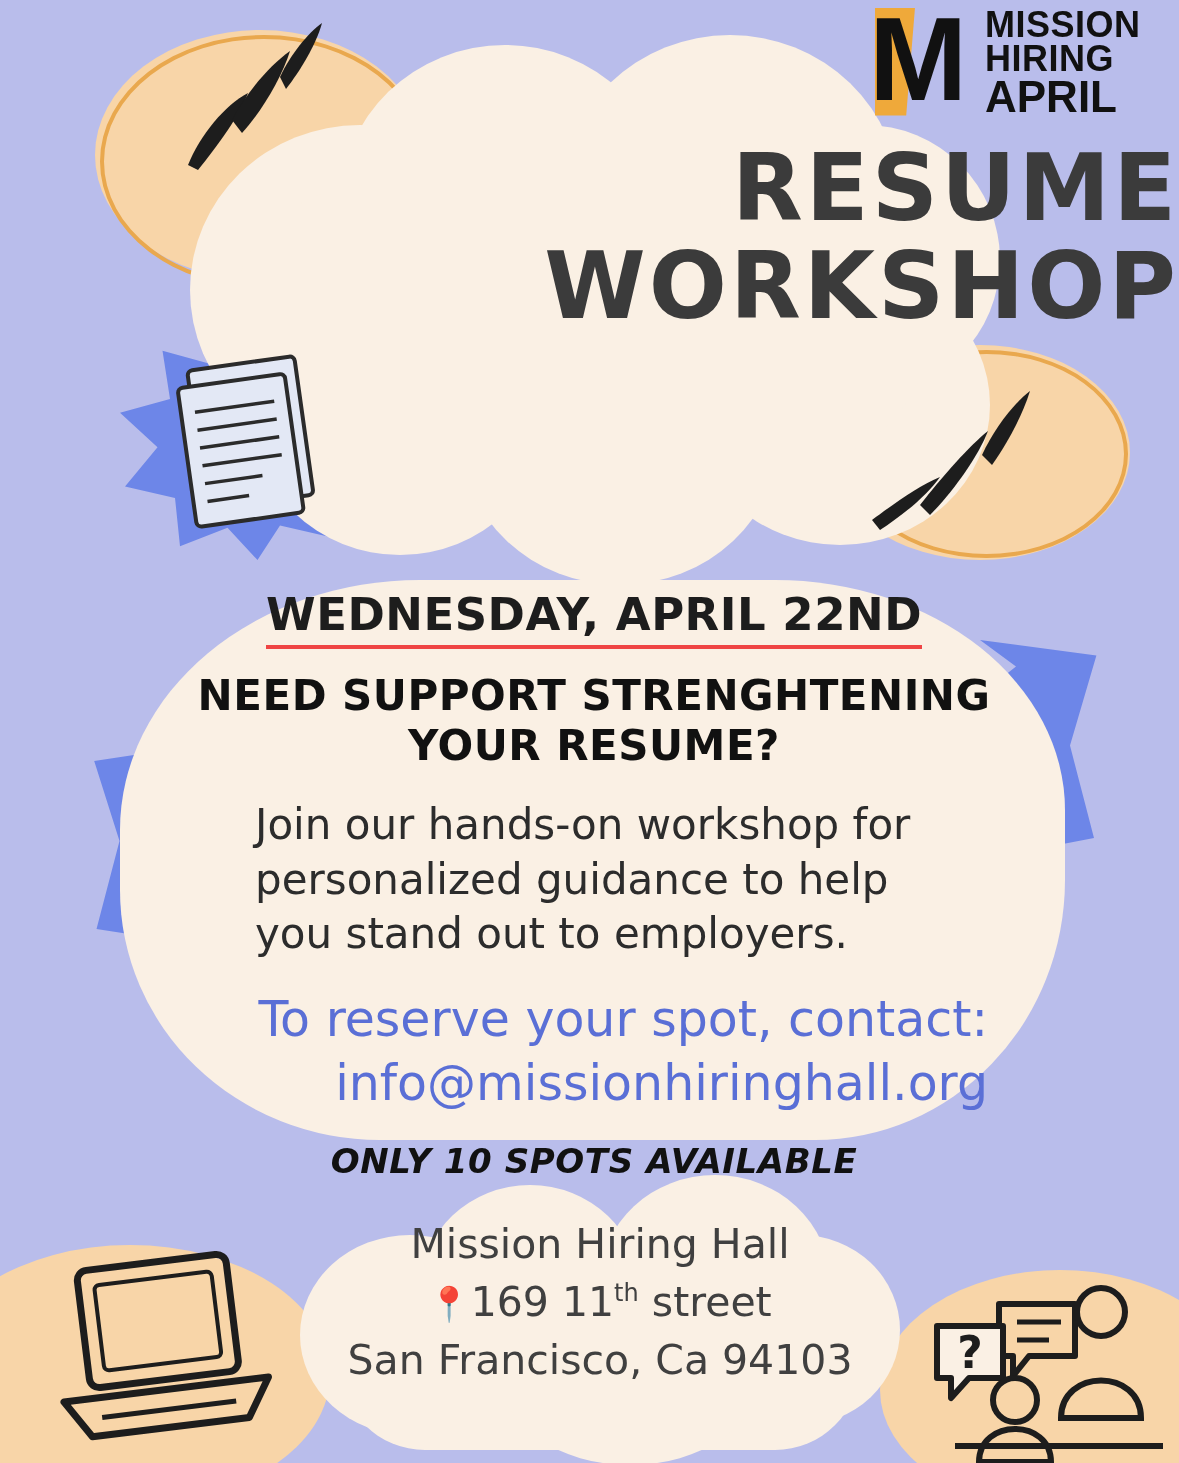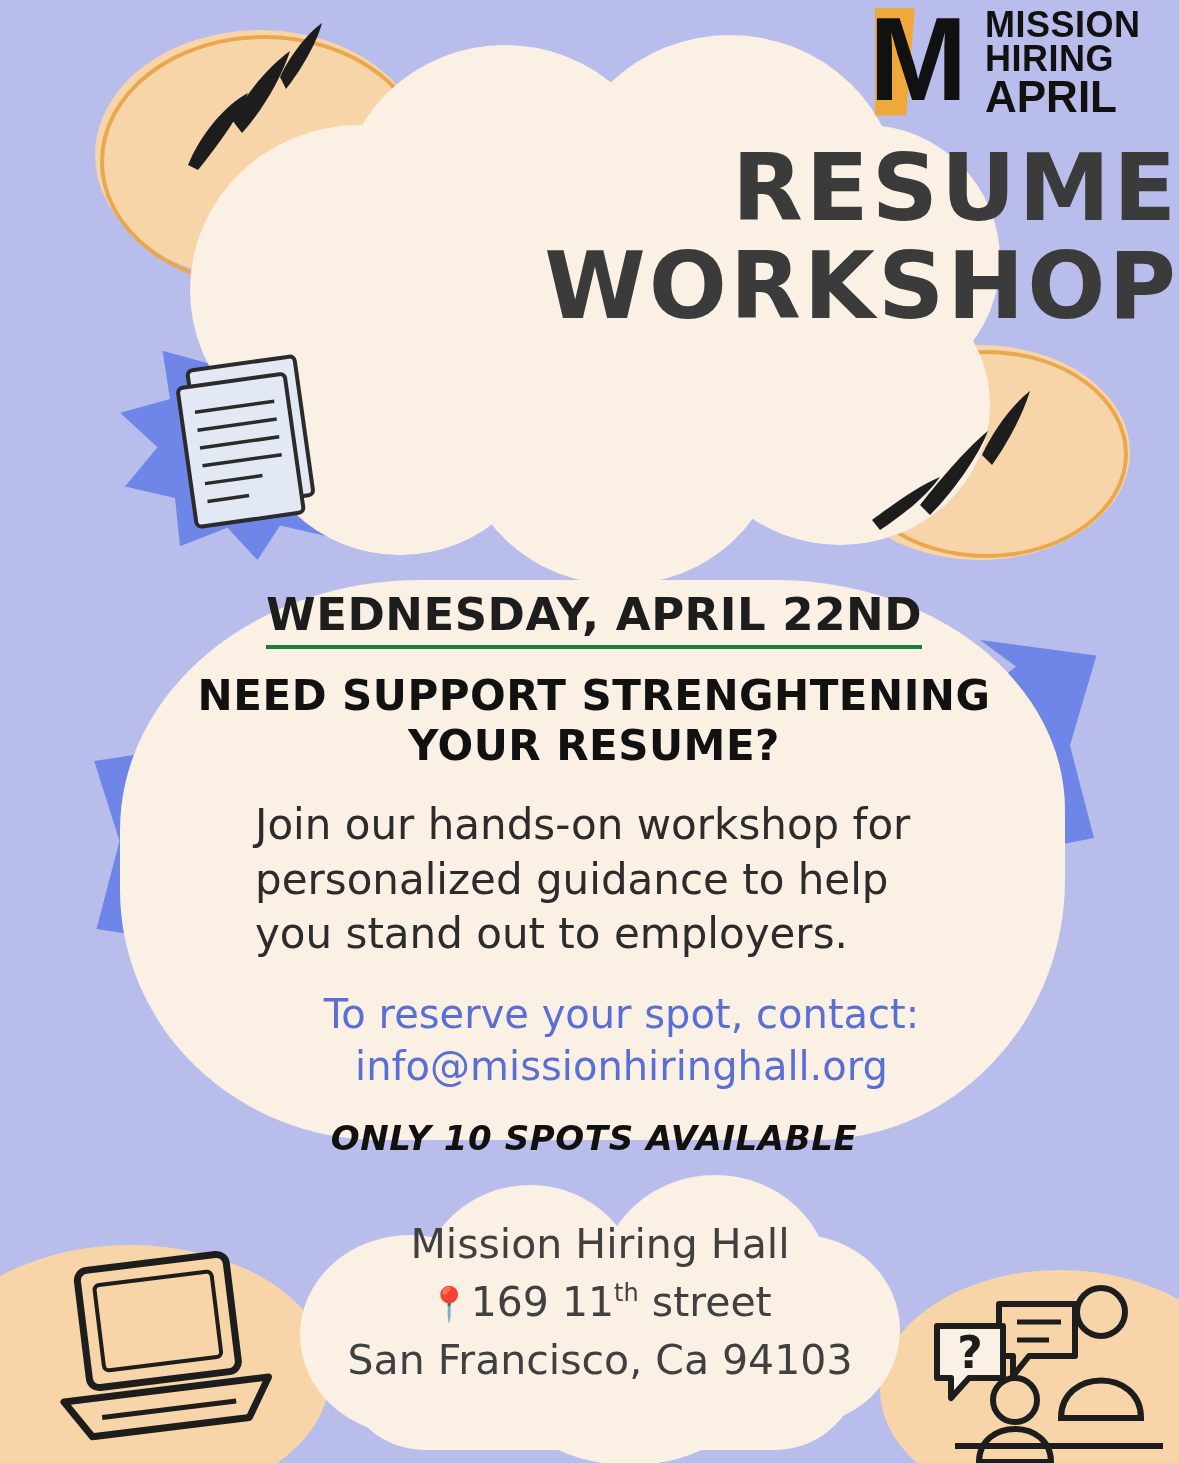--- a/index.html
+++ b/index.html
@@ -153,21 +153,21 @@
     z-index: 20;
     text-align: center;
   }
   #event-date {
     font-family: "DejaVu Sans", sans-serif;
     font-weight: bold;
     font-size: 45px;
     color: #1d1d1d;
     letter-spacing: 0.5px;
     display: inline-block;
-    border-bottom: 4px solid #15803d;
+    border-bottom: 4px solid #ef4444;
     padding-bottom: 4px;
   }
   #headline {
     font-family: "DejaVu Sans", sans-serif;
     font-weight: bold;
     font-size: 42px;
     line-height: 1.18;
     color: #111;
     margin-top: 22px;
     letter-spacing: 0.5px;
@@ -177,25 +177,25 @@
     font-size: 42px;
     line-height: 1.3;
     color: #2c2c2c;
     margin-top: 28px;
     text-align: left;
     padding-left: 95px;
     padding-right: 60px;
   }
   #contact-copy {
     font-family: "DejaVu Sans", sans-serif;
-    font-size: 40px;
+    font-size: 49px;
     line-height: 1.3;
     color: #5a6fd6;
     margin-top: 26px;
-    text-align: center;
+    text-align: right;
     padding-left: 95px;
     padding-right: 40px;
   }
   #spots-note {
     font-family: "DejaVu Sans", sans-serif;
     font-weight: bold;
     font-size: 34px;
     color: #111;
     margin-top: 26px;
     letter-spacing: 0.6px;

